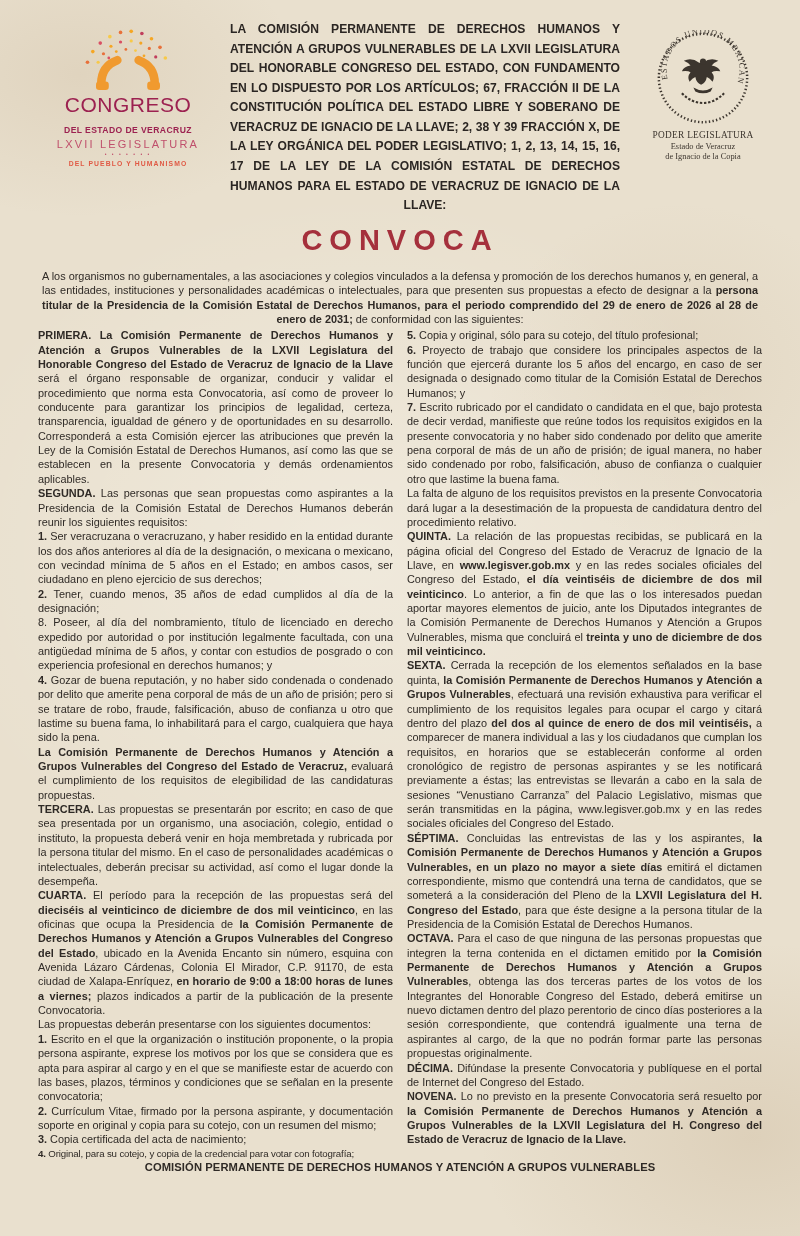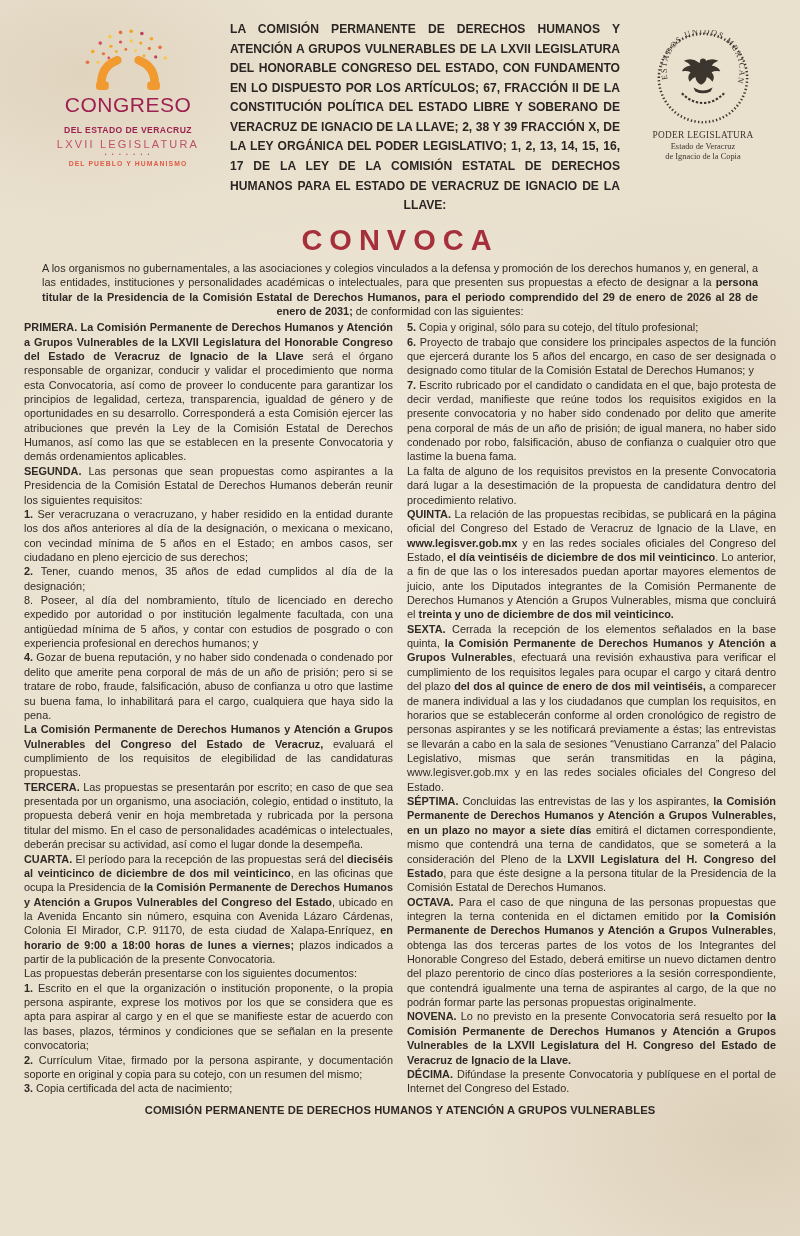--- a/index.html
+++ b/index.html
@@ -25,39 +25,39 @@
   .hdr-title{flex:1;padding:4px 14px 0 18px;}
   .hdr-title p{margin:0;font-weight:bold;font-size:12.1px;line-height:1.62;
                text-align:justify;text-align-last:center;color:#2b2623;}
   .seal{width:138px;flex:0 0 138px;text-align:center;padding-top:14px;}
   .seal .sealtxt{font-family:"Liberation Serif","DejaVu Serif",serif;color:#3c352e;line-height:1.25;}
   .seal .sealtxt .l1{font-size:9.3px;letter-spacing:.3px;}
   .seal .sealtxt .l2,.seal .sealtxt .l3{font-size:8.4px;}
 
   
   .convoca{font-weight:bold;font-size:29px;letter-spacing:7px;color:#a5303c;
-           text-align:center;margin:8px 0 4px;}
+           text-align:center;margin:8px 0 12px;}
   .bases-h{font-weight:bold;font-size:27px;letter-spacing:9px;color:#a5303c;
            text-align:center;margin:5px 0 7px;}
 
   
   .intro{width:716px;margin:2px auto 0;font-size:12.3px;line-height:1.5;
          text-align:justify;text-align-last:center;}
   .intro .para{margin:0;}
 
   
-  .cols{display:flex;gap:14px;padding:2px 24px 0;}
+  .cols{display:flex;gap:14px;padding:2px 38px 0;}
   .col{flex:1;min-width:0;}
   .para{margin:0;font-size:10.9px;line-height:1.318;text-align:justify;}
   .para.cond{font-size:9.7px;letter-spacing:-.15px;line-height:1.48;}
   .b{font-weight:bold;}
   .i{}
 
   
-  .foot{margin-top:8px;text-align:center;}
+  .foot{margin-top:0;text-align:center;}
   .foot .committee{font-weight:bold;font-size:11.2px;letter-spacing:.1px;}
 </style>
 </head>
 <body>
 
 <div class="page">
 
   <div class="hdr">
 
     <div class="logo">
@@ -147,32 +147,33 @@
         <div class="para"><span class="b">2.</span><span>  Tener, cuando menos, 35 años de edad cumplidos al día de la designación;</span></div>
         <div class="para"><span>8. Poseer, al día del nombramiento, título de licenciado en derecho expedido por autoridad o por institución legalmente facultada, con una antigüedad mínima de 5 años, y contar con estudios de posgrado o con experiencia profesional en derechos humanos; y</span></div>
         <div class="para"><span class="b">4.</span><span> Gozar de buena reputación, y no haber sido condenada o condenado por delito que amerite pena corporal de más de un año de prisión; pero si se tratare de robo, fraude, falsificación, abuso de confianza u otro que lastime su buena fama, lo inhabilitará para el cargo, cualquiera que haya sido la pena.</span></div>
         <div class="para"><span class="b">La Comisión Permanente de Derechos Humanos y Atención a Grupos Vulnerables del Congreso del Estado de Veracruz,</span><span> evaluará el cumplimiento de los requisitos de elegibilidad de las candidaturas propuestas.</span></div>
         <div class="para"><span class="b">TERCERA.</span><span> Las propuestas se presentarán por escrito; en caso de que sea presentada por un organismo, una asociación, colegio, entidad o instituto, la propuesta deberá venir en hoja membretada y rubricada por la persona titular del mismo. En el caso de personalidades académicas o intelectuales, deberán precisar su actividad, así como el lugar donde la desempeña.</span></div>
         <div class="para"><span class="b">CUARTA.</span><span> El período para la recepción de las propuestas será del </span><span class="b">dieciséis al veinticinco de diciembre de dos mil veinticinco</span><span>, en las oficinas que ocupa la Presidencia de </span><span class="b">la Comisión Permanente de Derechos Humanos y Atención a Grupos Vulnerables del Congreso del Estado</span><span>, </span><span class="i">ubicado en la Avenida Encanto sin número, esquina con Avenida Lázaro Cárdenas, Colonia El Mirador, C.P. 91170, de esta ciudad de Xalapa-Enríquez,</span><span> </span><span class="b">en horario de 9:00 a 18:00 horas de lunes a viernes;</span><span> </span><span class="i">plazos indicados a partir de la publicación de la presente Convocatoria.</span></div>
         <div class="para"><span>Las propuestas deberán presentarse con los siguientes documentos:</span></div>
         <div class="para"><span class="b">1.</span><span> Escrito en el que la organización o institución proponente, o la propia persona aspirante, exprese los motivos por los que se considera que es apta para aspirar al cargo y en el que se manifieste estar de acuerdo con las bases, plazos, términos y condiciones que se señalan en la presente convocatoria;</span></div>
         <div class="para"><span class="b">2.</span><span> Currículum Vitae, firmado por la persona aspirante, y documentación soporte en original y copia para su cotejo, con un resumen del mismo;</span></div>
         <div class="para"><span class="b">3.</span><span> Copia certificada del acta de nacimiento;</span></div>
+        <div class="para cond"><span class="b">4.</span><span> Original, para su cotejo, y copia de la credencial para votar con fotografía;</span></div>
       </div>
     <div class="col">
         <div class="para"><span class="b">5.</span><span> Copia y original, sólo para su cotejo, del título profesional;</span></div>
         <div class="para"><span class="b">6.</span><span> Proyecto de trabajo que considere los principales aspectos de la función que ejercerá durante los 5 años del encargo, en caso de ser designada o designado como titular de la Comisión Estatal de Derechos Humanos; y</span></div>
         <div class="para"><span class="b">7.</span><span> Escrito rubricado por el candidato o candidata en el que, bajo protesta de decir verdad, manifieste que reúne todos los requisitos exigidos en la presente convocatoria y no haber sido condenado por delito que amerite pena corporal de más de un año de prisión; de igual manera, no haber sido condenado por robo, falsificación, abuso de confianza o cualquier otro que lastime la buena fama.</span></div>
         <div class="para"><span>La falta de alguno de los requisitos previstos en la presente Convocatoria dará lugar a la desestimación de la propuesta de candidatura dentro del procedimiento relativo.</span></div>
         <div class="para"><span class="b">QUINTA.</span><span> La relación de las propuestas recibidas, se publicará en la página oficial del Congreso del Estado de Veracruz de Ignacio de la Llave, en </span><span class="b">www.legisver.gob.mx</span><span> y en las redes sociales oficiales del Congreso del Estado, </span><span class="b">el día veintiséis de diciembre de dos mil veinticinco</span><span>. Lo anterior, a fin de que las o los interesados puedan aportar mayores elementos de juicio, ante los Diputados integrantes de la Comisión Permanente de Derechos Humanos y Atención a Grupos Vulnerables, misma que concluirá el </span><span class="b">treinta y uno de diciembre de dos mil veinticinco.</span></div>
         <div class="para"><span class="b">SEXTA.</span><span> Cerrada la recepción de los elementos señalados en la base quinta, </span><span class="b">la Comisión Permanente de Derechos Humanos y Atención a Grupos Vulnerables</span><span>, efectuará una revisión exhaustiva para verificar el cumplimiento de los requisitos legales para ocupar el cargo y citará dentro del plazo </span><span class="b">del dos al quince de enero de dos mil veintiséis,</span><span> a comparecer de manera individual a las y los ciudadanos que cumplan los requisitos, en horarios que se establecerán conforme al orden cronológico de registro de personas aspirantes y se les notificará previamente a éstas; las entrevistas se llevarán a cabo en la sala de sesiones “Venustiano Carranza” del Palacio Legislativo, mismas que serán transmitidas en la página, www.legisver.gob.mx y en las redes sociales oficiales del Congreso del Estado.</span></div>
         <div class="para"><span class="b">SÉPTIMA.</span><span> Concluidas las entrevistas de las y los aspirantes, </span><span class="b">la Comisión Permanente de Derechos Humanos y Atención a Grupos Vulnerables, en un plazo no mayor a siete días</span><span> emitirá el dictamen correspondiente, mismo que contendrá una terna de candidatos, que se someterá a la consideración del Pleno de la </span><span class="b">LXVII Legislatura del H. Congreso del Estado</span><span>, para que éste designe a la persona titular de la Presidencia de la Comisión Estatal de Derechos Humanos.</span></div>
         <div class="para"><span class="b">OCTAVA.</span><span> Para el caso de que ninguna de las personas propuestas que integren la terna contenida en el dictamen emitido por </span><span class="b">la Comisión Permanente de Derechos Humanos y Atención a Grupos Vulnerables</span><span>, obtenga las dos terceras partes de los votos de los Integrantes del Honorable Congreso del Estado, deberá emitirse un nuevo dictamen dentro del plazo perentorio de cinco días posteriores a la sesión correspondiente, que contendrá igualmente una terna de aspirantes al cargo, de la que no podrán formar parte las personas propuestas originalmente.</span></div>
+        <div class="para"><span class="b">DÉCIMA.</span><span> Difúndase la presente Convocatoria y publíquese en el portal de Internet del Congreso del Estado.</span></div>
         <div class="para"><span class="b">NOVENA.</span><span> Lo no previsto en la presente Convocatoria será resuelto por </span><span class="b">la Comisión Permanente de Derechos Humanos y Atención a Grupos Vulnerables de la LXVII Legislatura del H. Congreso del Estado de Veracruz de Ignacio de la Llave.</span></div>
-        <div class="para"><span class="b">DÉCIMA.</span><span> Difúndase la presente Convocatoria y publíquese en el portal de Internet del Congreso del Estado.</span></div>
       </div>
   </div>
 
   <div class="foot">
     <div class="committee">COMISIÓN PERMANENTE DE DERECHOS HUMANOS Y ATENCIÓN A GRUPOS VULNERABLES</div>
 
   </div>
 
 </div>
 

